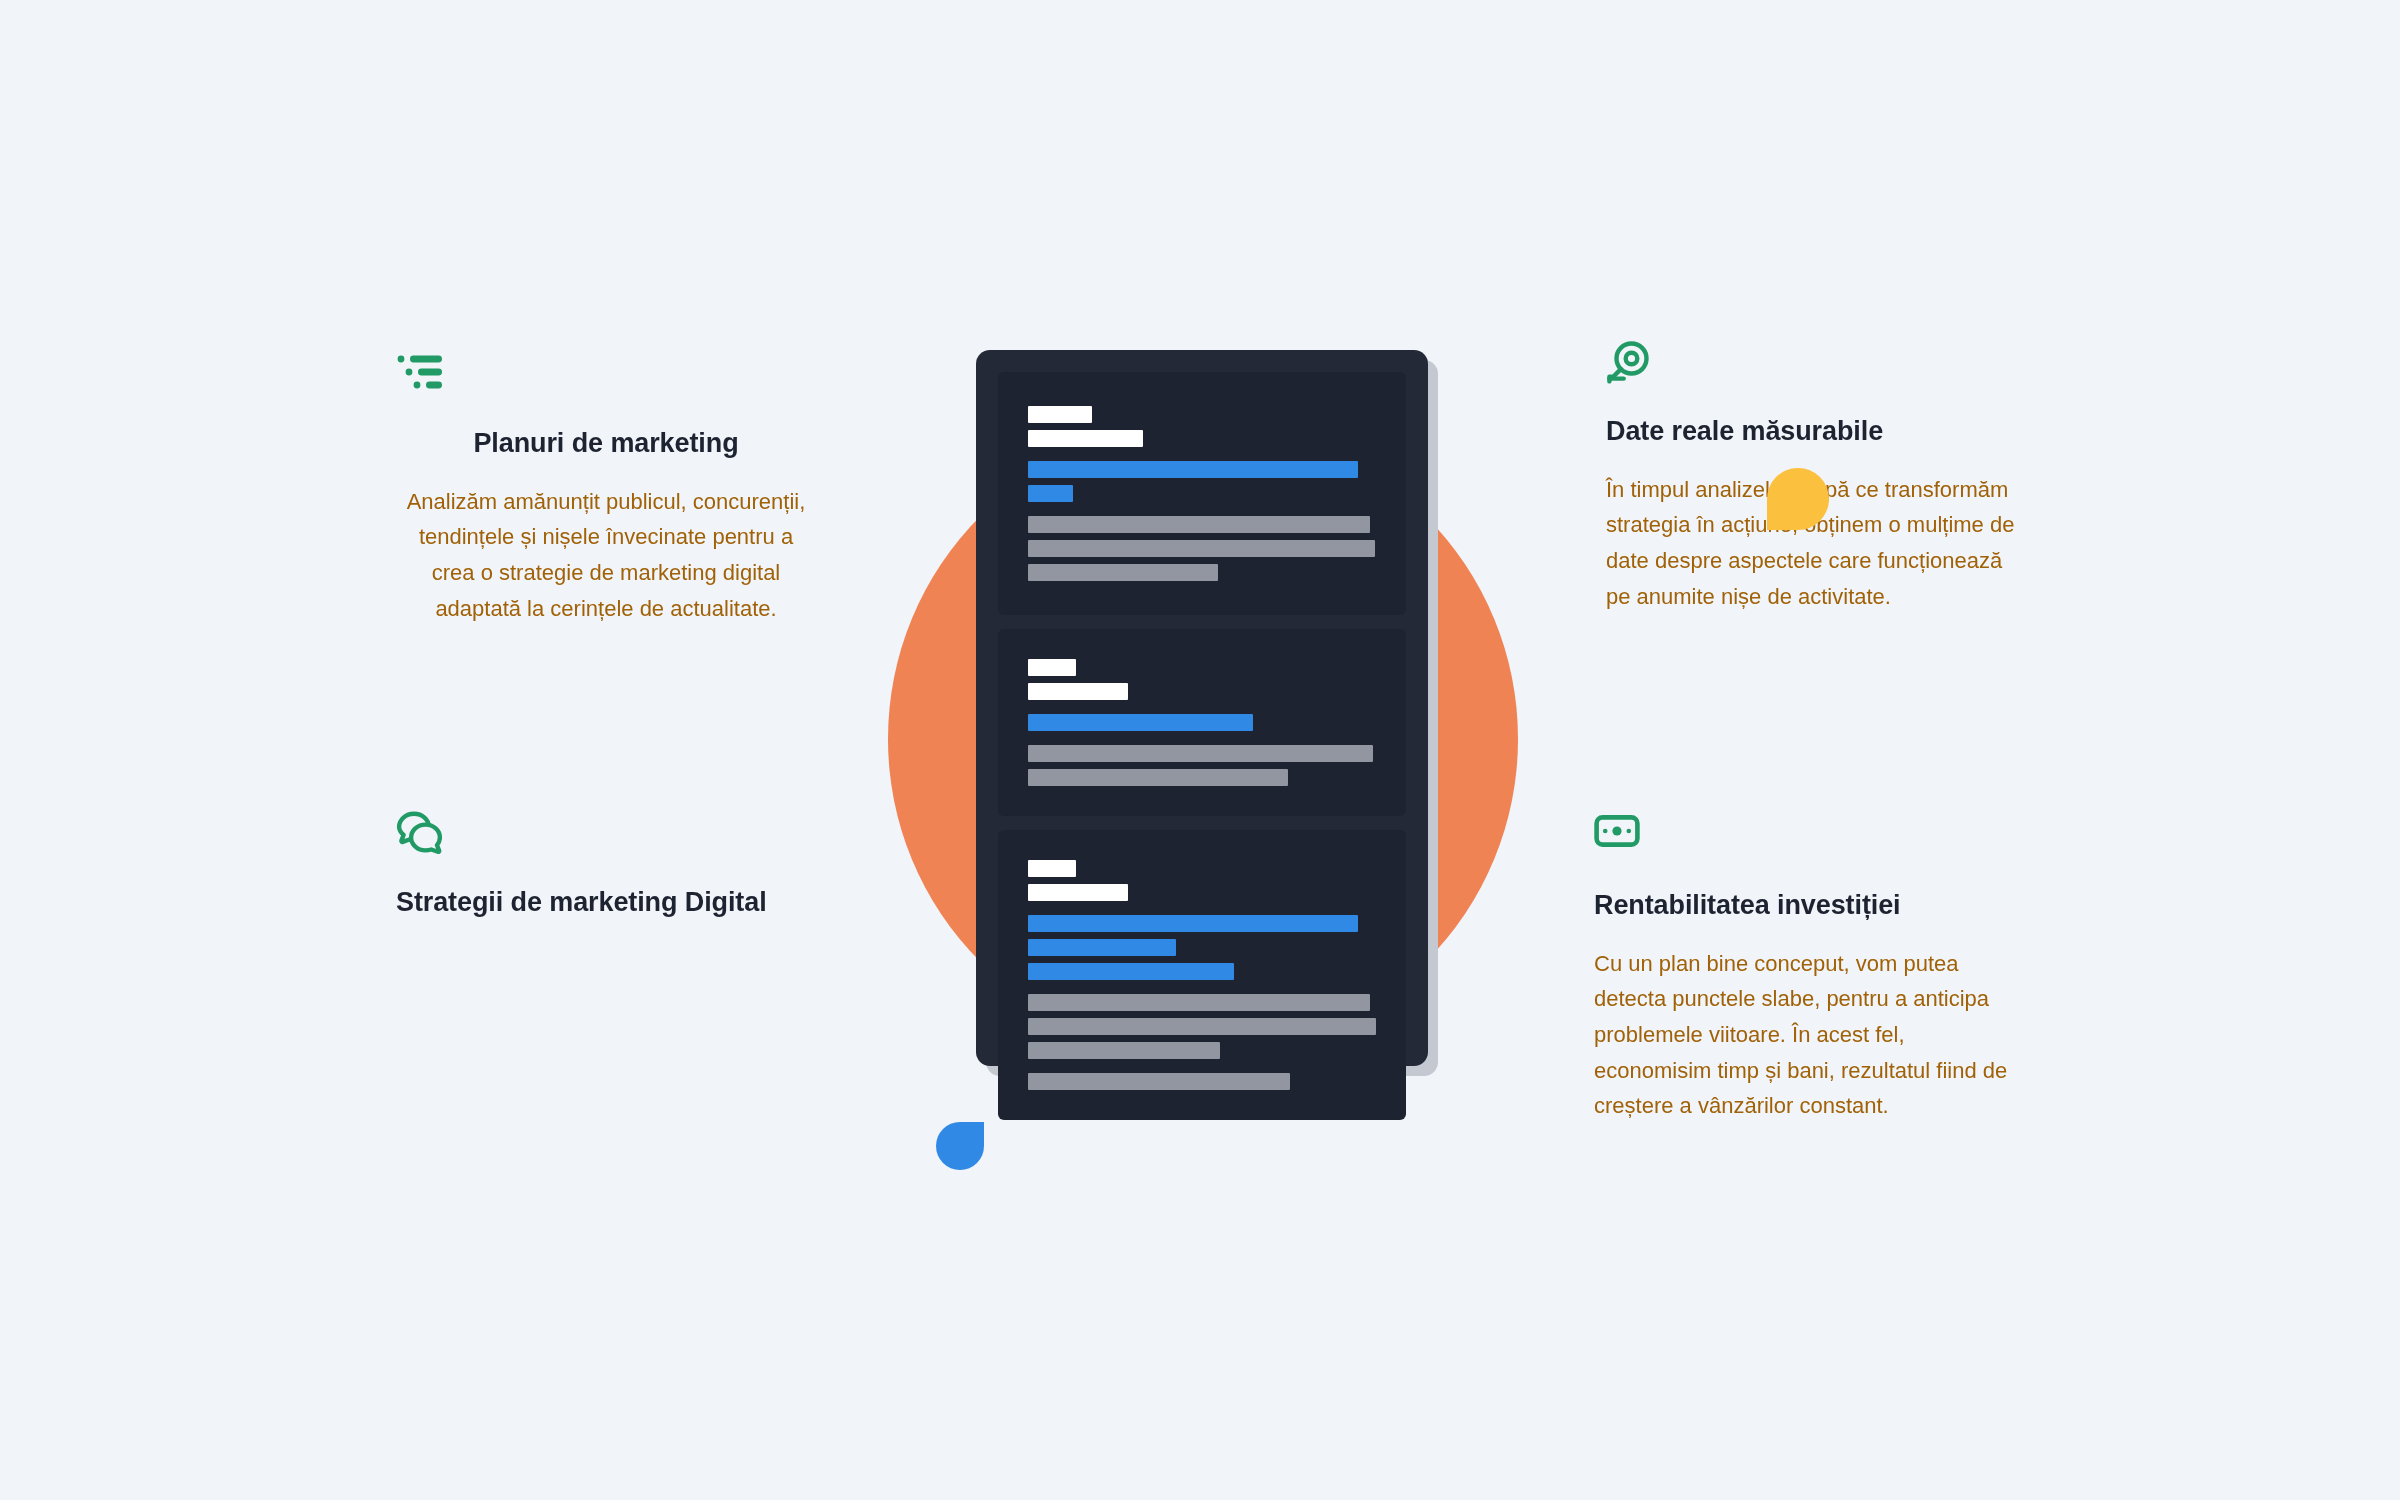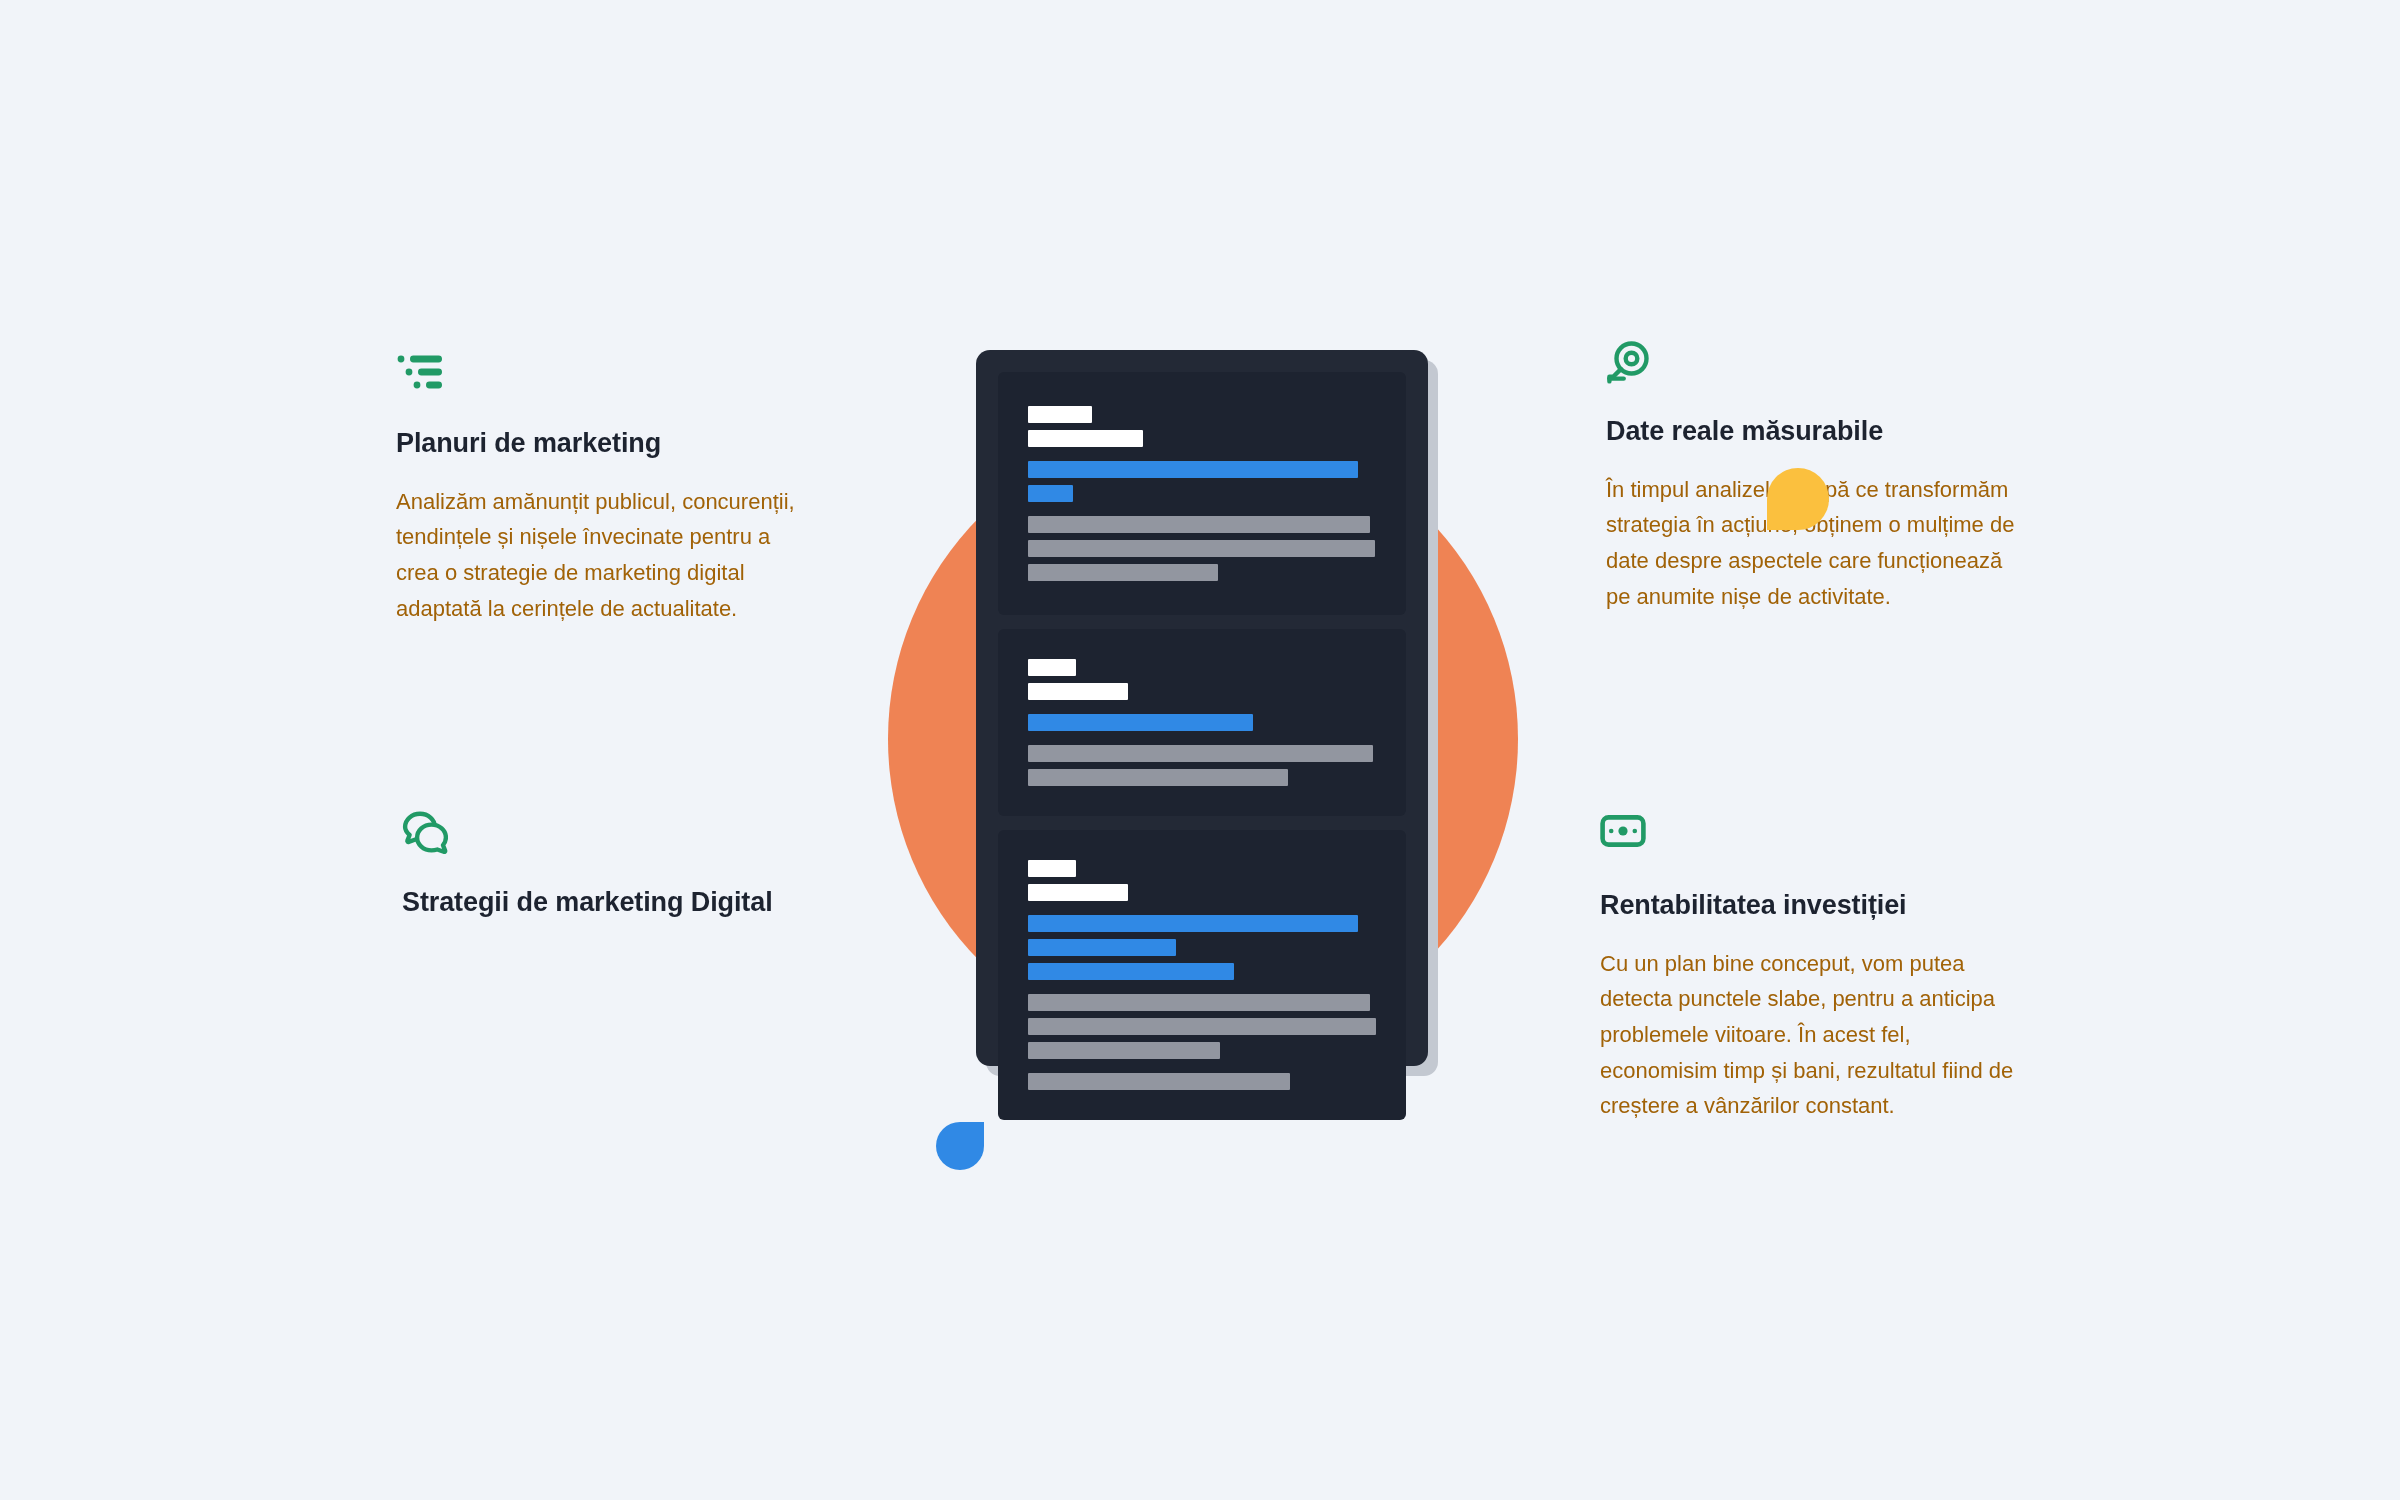--- a/index.html
+++ b/index.html
@@ -101,21 +101,21 @@
   
   .col {
     position: absolute;
     width: 420px;
     z-index: 2;
   }
   .col-left  { left: 396px; }
   .col-right { left: 1594px; }
 
   .feature { position: relative; }
-  .feature + .feature { margin-top: 74px; margin-left: 6px; }
+  .feature + .feature { margin-top: 74px; }
 
   .feat-icon {
     display: block;
     margin-bottom: 28px;
     height: 46px;
   }
   .feat-icon svg { display: block; }
 
   .feat-title {
     font-size: 27px;
@@ -126,21 +126,21 @@
     margin-bottom: 22px;
   }
   .feat-body {
     font-size: 22px;
     line-height: 1.62;
     color: #a16207;
     font-weight: 400;
   }
 
   
-  .lf1 { position: absolute; top: 0px;   left: 0; width: 420px; }
+  .lf1 { position: absolute; top: 0px;   left: 0; width: 420px; text-align: center; }
   .lf2 { position: absolute; top: 385px; left: 0; width: 400px; }
   .rf1 { position: absolute; top: 0px;   left: 0; width: 420px; margin-left: 12px; }
   .rf2 { position: absolute; top: 400px; left: 0; width: 420px; }
   .col-left  { top: 352px; height: 780px; }
   .col-right { top: 340px; height: 780px; }
 </style>
 </head>
 <body>
 
 <div class="stage">

